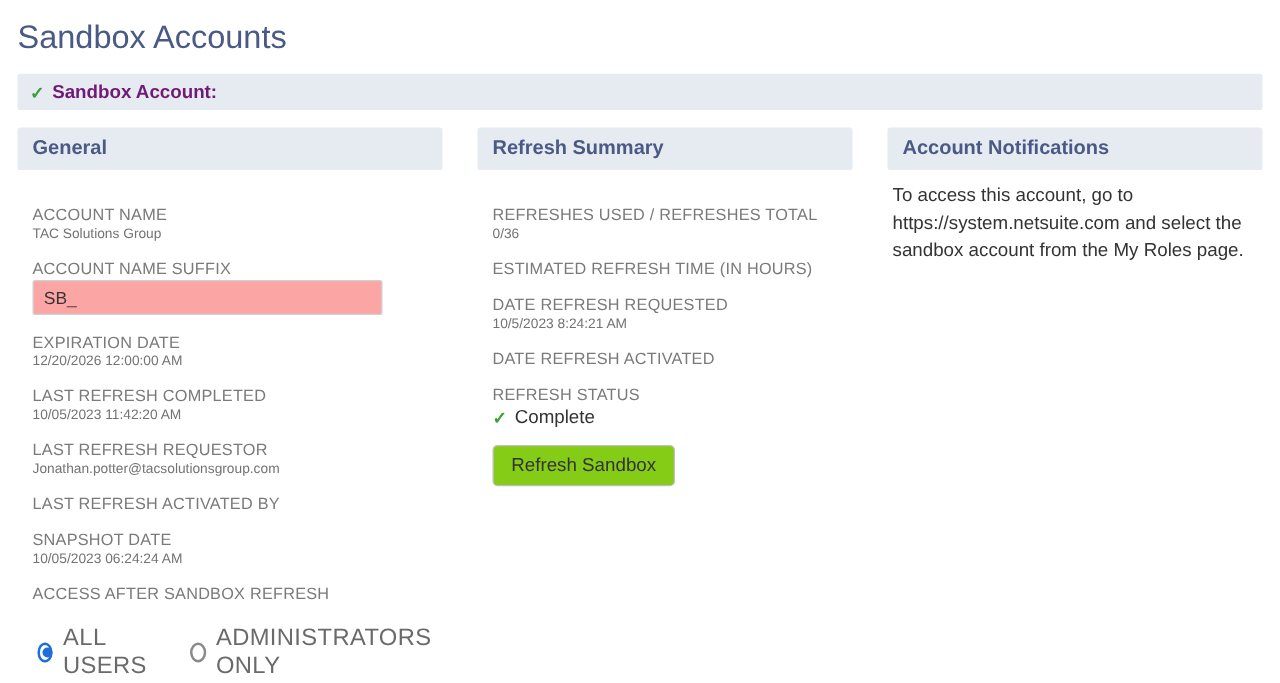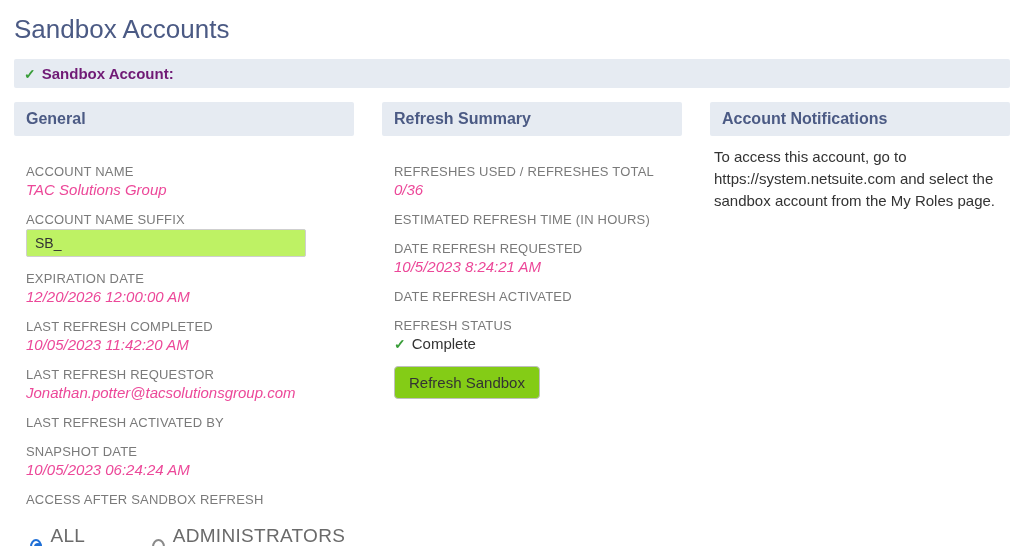--- a/index.html
+++ b/index.html
@@ -61,33 +61,32 @@
     margin-top: 16px;
   }
   .field { margin-bottom: 14px; }
   .field-label {
     color: #7a7a7a;
     font-size: 13px;
     letter-spacing: 0.2px;
     margin-bottom: 2px;
   }
   .field-value {
-    color: #ec4899;
-    font-size: 15px;
-    font-style: italic;
+    color: #737373;
+    font-size: 11px;
   }
   .suffix-input {
     width: 280px;
     height: 28px;
     border: 1px solid #cfcfcf;
     border-radius: 2px;
     padding: 3px 8px;
     font-size: 14px;
     color: #333;
-    background: #bef264;
+    background: #fca5a5;
   }
   .status-line {
     display: flex;
     align-items: center;
     gap: 6px;
     margin-top: 2px;
     color: #333;
     font-size: 15px;
   }
   .refresh-btn {

